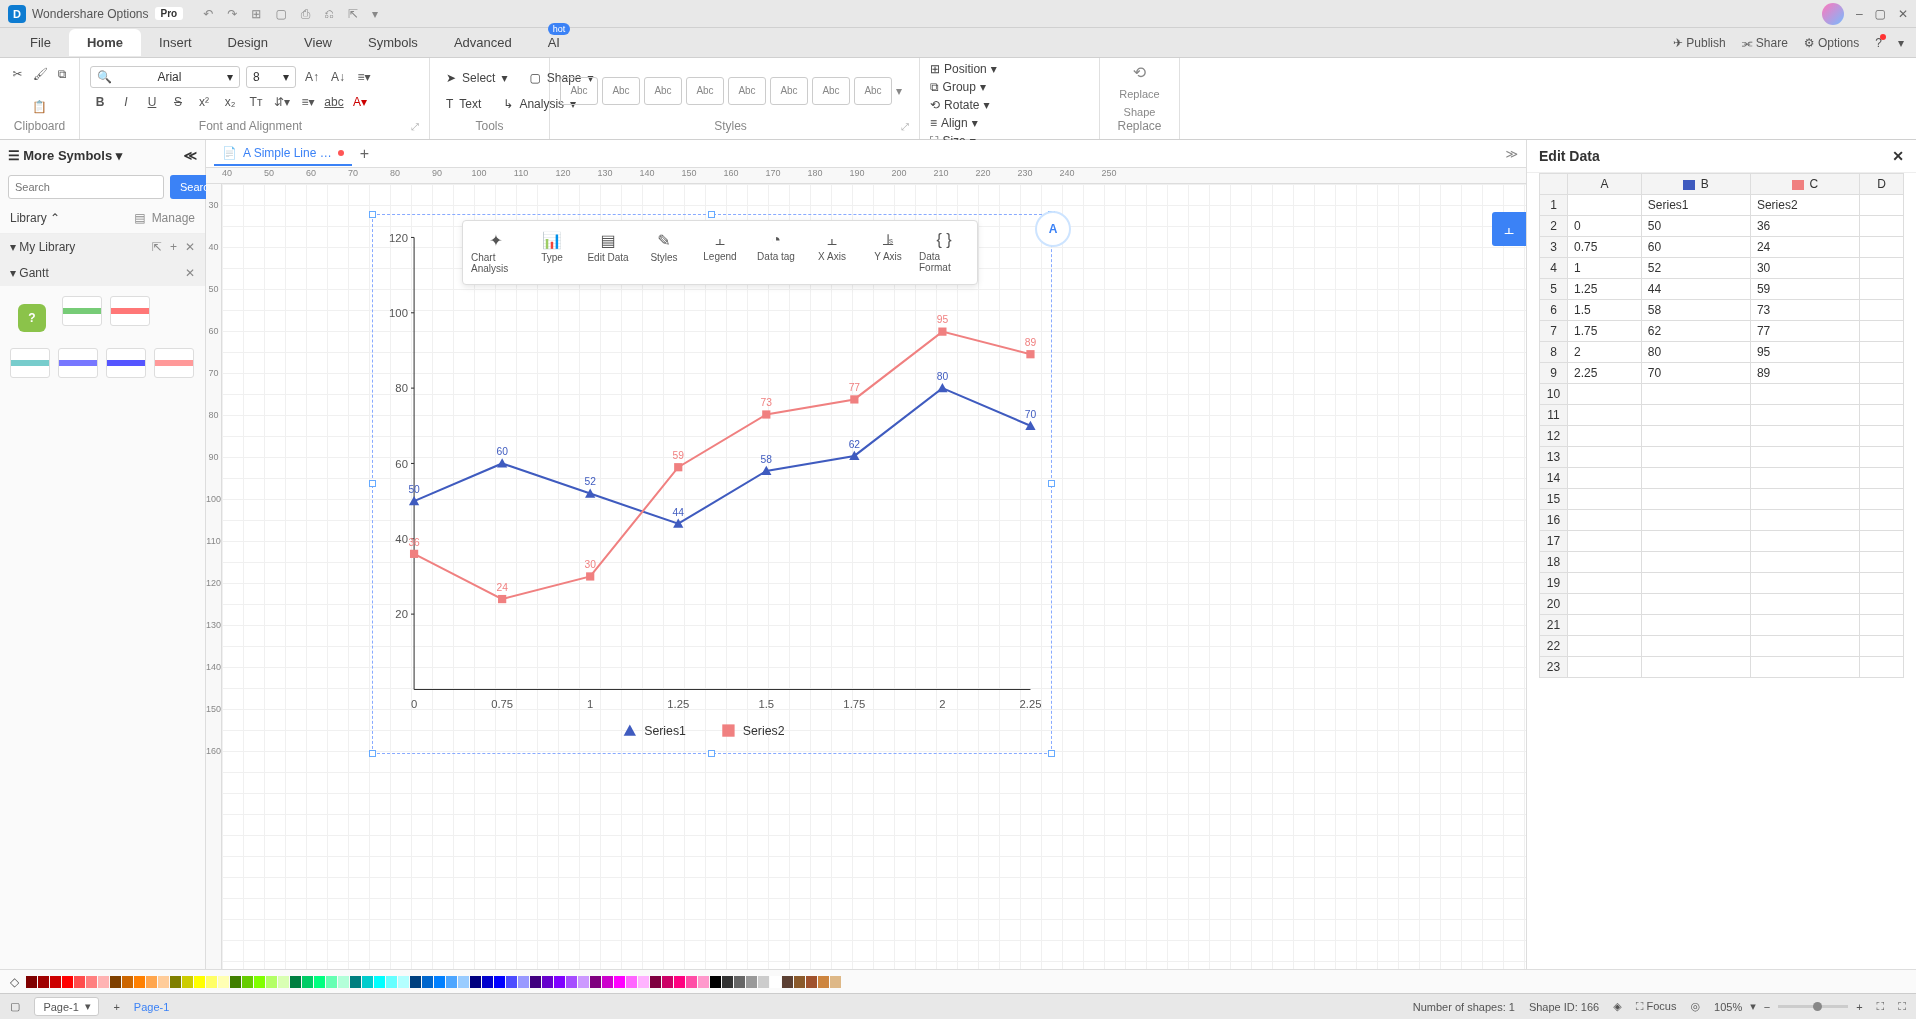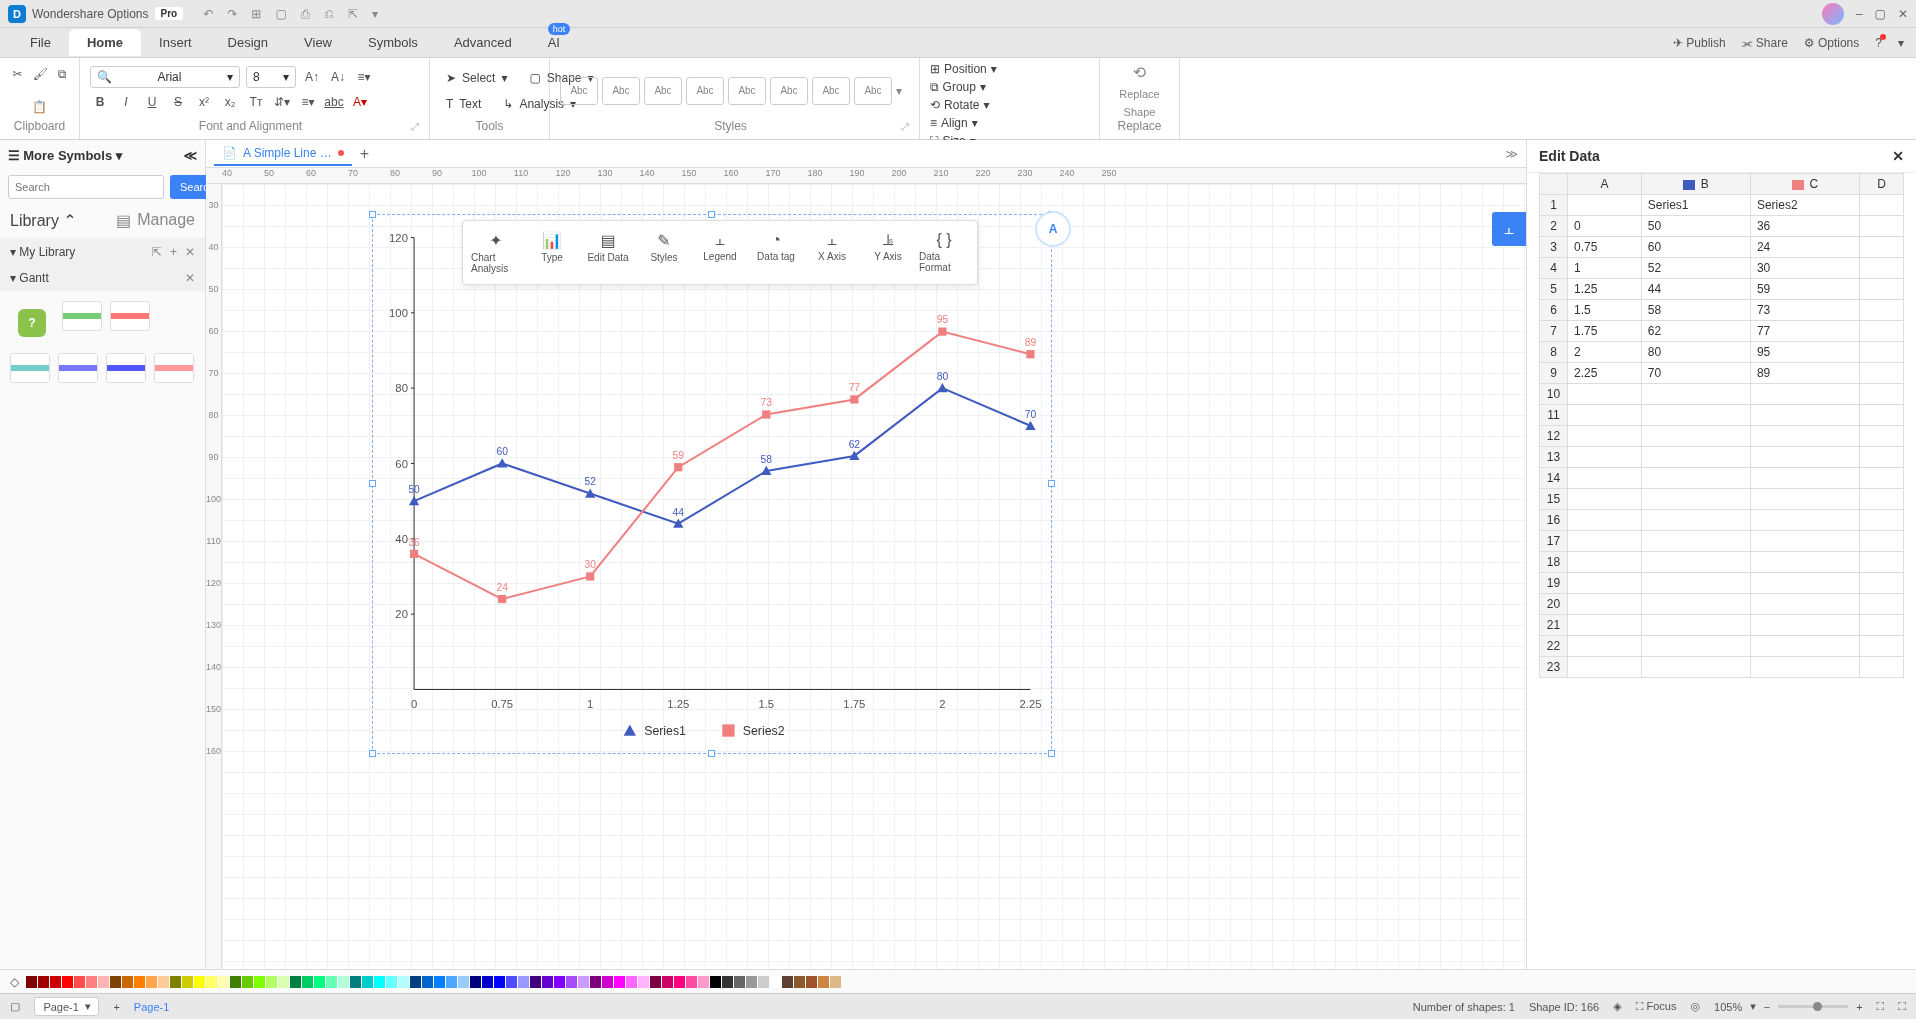--- a/index.html
+++ b/index.html
@@ -54,21 +54,21 @@
 .expand-icon { text-align: right; font-size: 10px; color: #aaa; }
 .label-row { display: flex; justify-content: center; align-items: center; }
 
 
 .workspace { display: flex; height: calc(100vh - 28px - 30px - 82px - 26px - 24px); }
 .left-panel { width: 206px; background: #fafafa; border-right: 1px solid #ddd; display: flex; flex-direction: column; }
 .left-panel .hdr { display: flex; align-items: center; padding: 8px; gap: 6px; font-weight: 600; font-size: 13px; justify-content: space-between; }
 .left-panel .search-row { display: flex; padding: 4px 8px; gap: 6px; }
 .left-panel .search-row input { flex: 1; height: 24px; border: 1px solid #ccc; border-radius: 3px; padding: 0 6px; font-size: 11px; }
 .left-panel .search-row button { background: #3b82f6; color: #fff; border: none; border-radius: 3px; padding: 0 10px; font-size: 11px; cursor: pointer; }
-.lib-hdr { display: flex; justify-content: space-between; padding: 8px 10px; font-size: 16px; color: #444; border-bottom: 1px solid #eee; }
+.lib-hdr { display: flex; justify-content: space-between; padding: 8px 10px; font-size: 12px; color: #444; border-bottom: 1px solid #eee; }
 .lib-hdr .right { display:flex; gap:6px; color:#888; }
 .section-hdr { display: flex; justify-content: space-between; padding: 6px 10px; font-size: 12px; color: #444; background: #f0f0f0; }
 .section-hdr .right { display:flex; gap:8px; color:#888; }
 .drag-hint { color: #aaa; font-size: 11px; text-align: center; padding: 18px 20px; }
 .gantt-grid { display: flex; flex-wrap: wrap; gap: 8px; padding: 10px; }
 .gantt-thumb { width: 40px; height: 30px; border: 1px solid #ddd; border-radius: 3px; background: #fff; display:flex; align-items:center; justify-content:center; font-size:9px; color:#888; }
 .help-fab { width: 28px; height: 28px; background: #8bc34a; border-radius: 6px; margin: 8px; display: flex; align-items: center; justify-content: center; color:#fff; font-weight:bold; }
 
 .canvas-area { flex: 1; background: #fff; display: flex; flex-direction: column; position: relative; }
 .doc-tabs { height: 28px; display: flex; align-items: center; border-bottom: 1px solid #ddd; padding-left: 8px; gap: 8px; }

